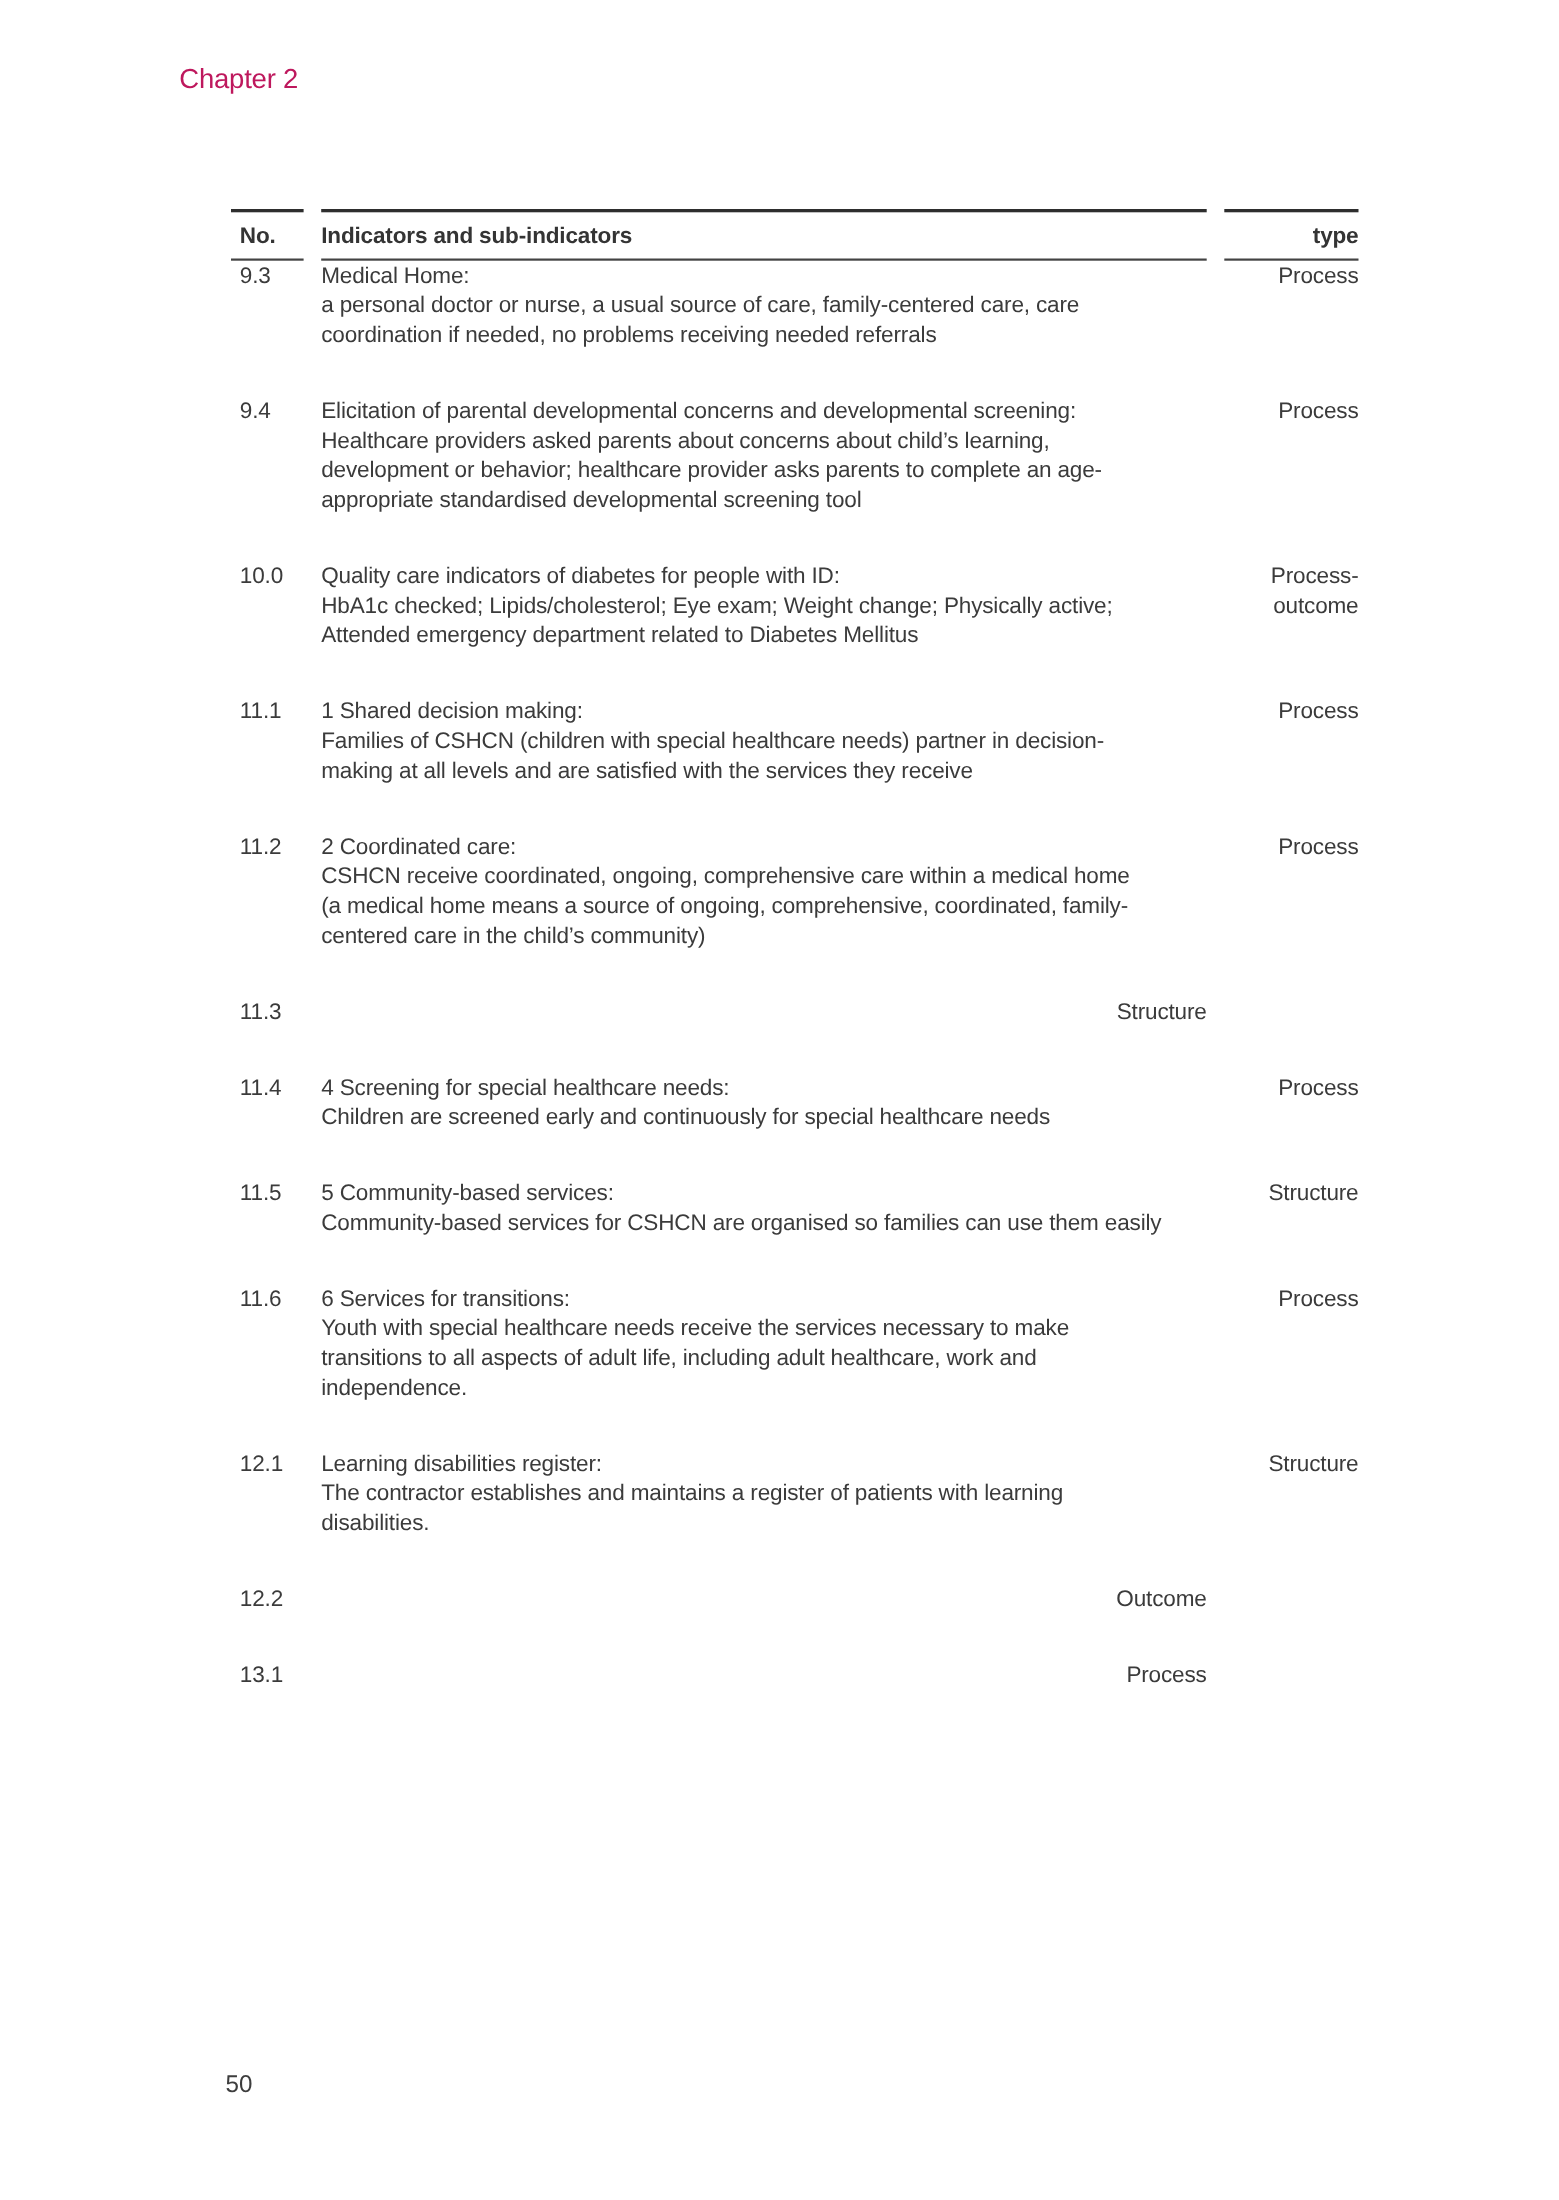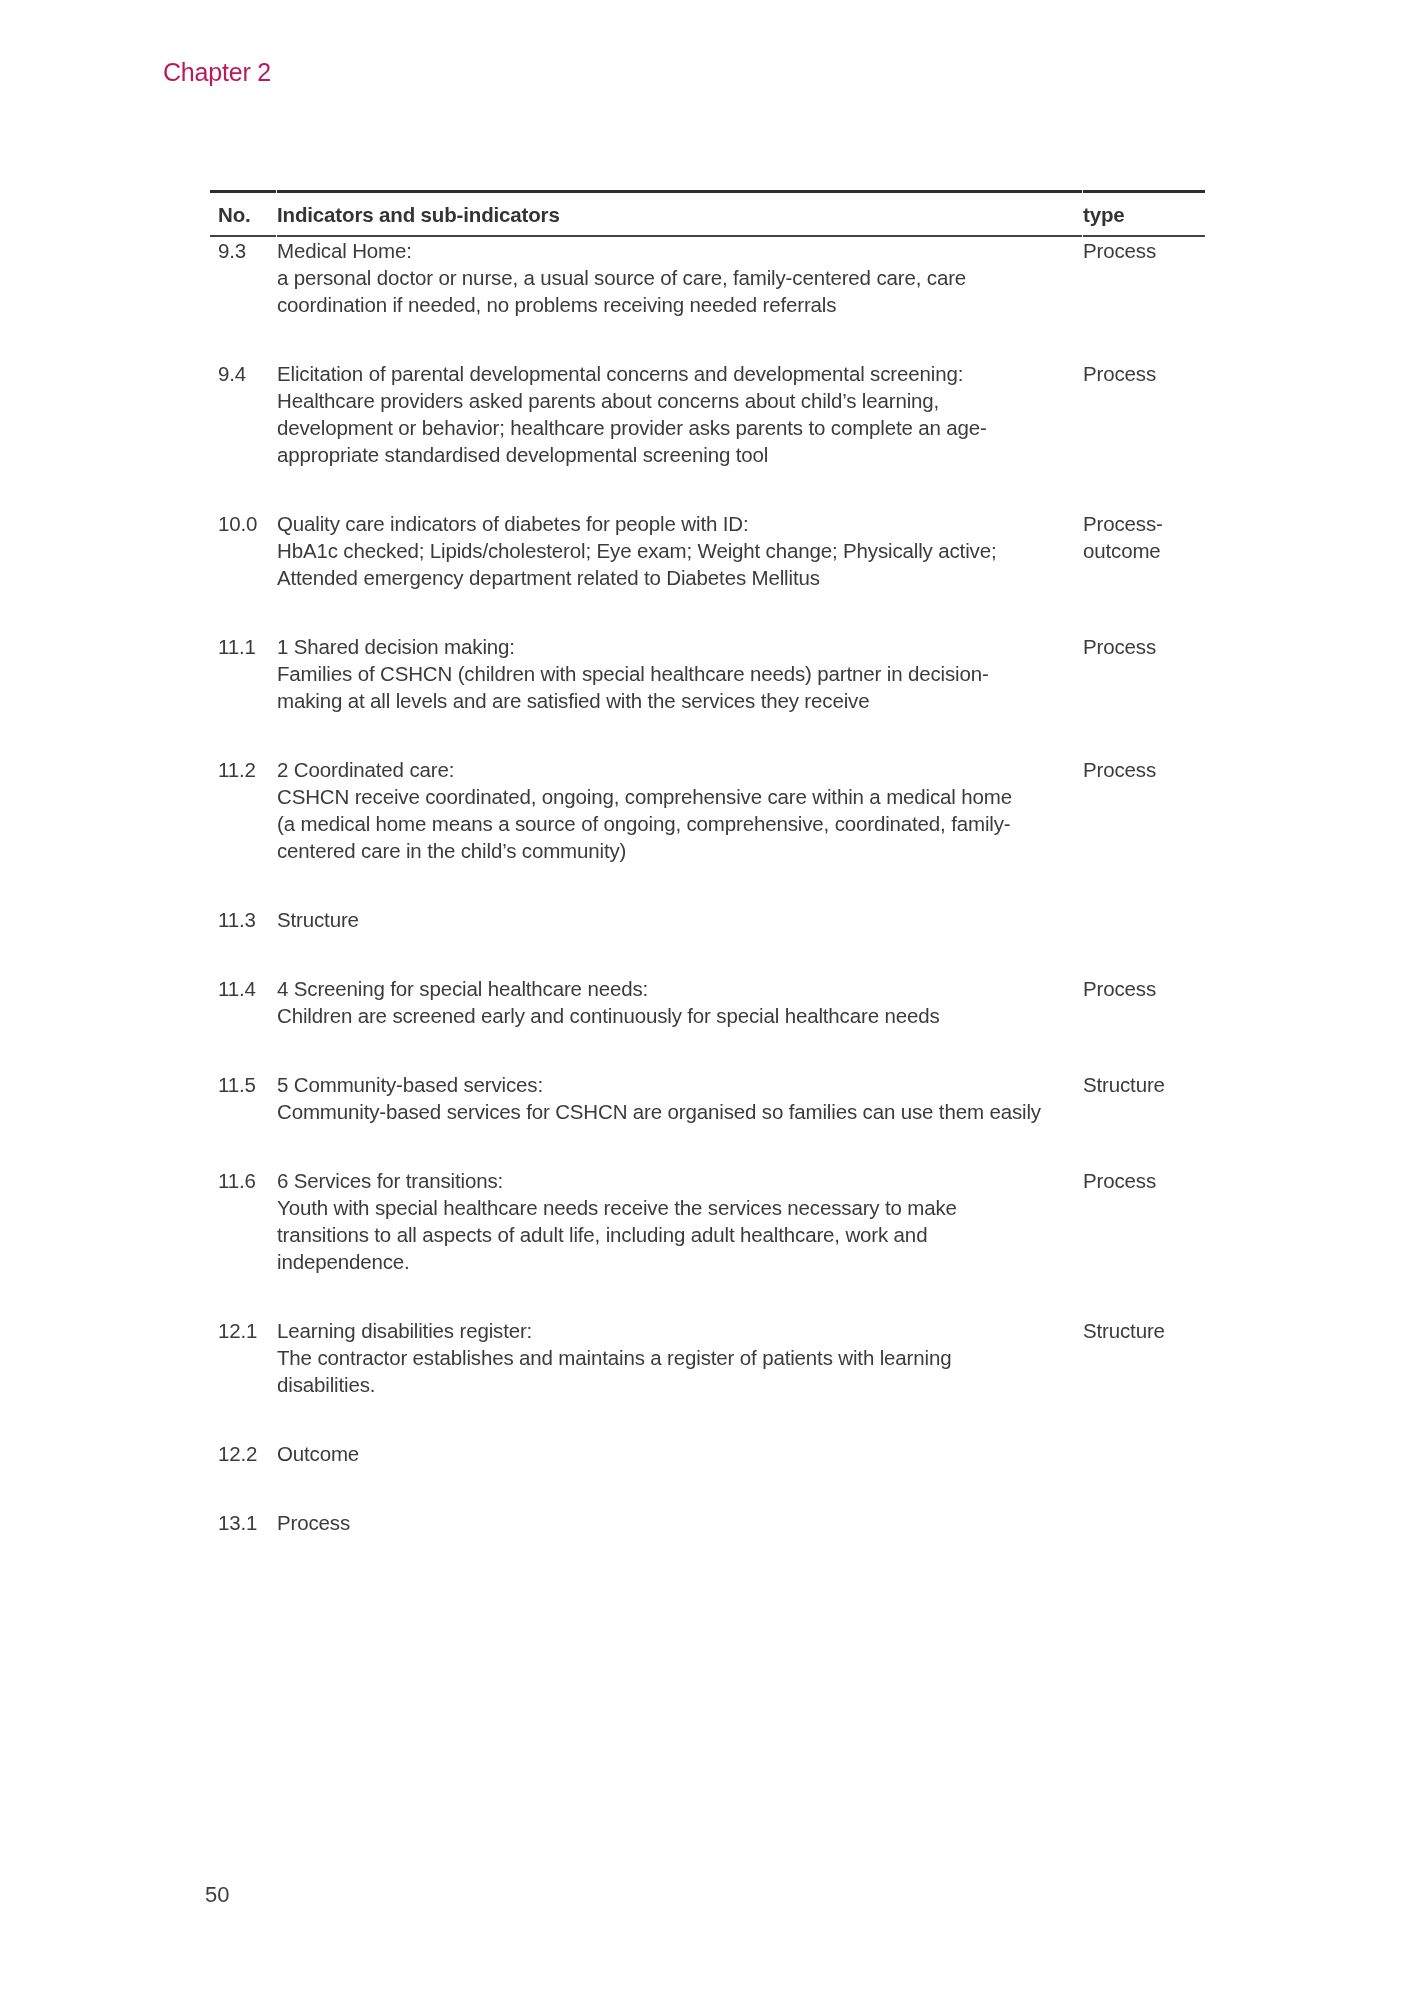--- a/index.html
+++ b/index.html
@@ -25,41 +25,41 @@
   }
   .indicators-table {
     position: absolute;
     left: 210px;
     top: 190px;
     width: 1003px;
   }
   .thead, .trow {
     display: grid;
     grid-template-columns: 66px 805px 122px;
-    column-gap: 1px;
+    column-gap: 16px;
   }
   .th {
     font-weight: bold;
     font-size: 21px;
     line-height: 27px;
     color: #343434;
     border-top: 3px solid #2e2e2e;
     border-bottom: 2px solid #434343;
     padding-top: 8px;
     padding-bottom: 7px;
     letter-spacing: -0.15px;
   }
   .cell {
     font-size: 20.5px;
     line-height: 27px;
     letter-spacing: -0.15px;
   }
   .no-col { padding-left: 8px; }
   .ind-col { white-space: pre; }
-  .type-col { text-align: left; white-space: pre-line; }
+  .type-col { text-align: right; white-space: pre-line; }
   .tbody { }
   .trow + .trow { margin-top: 42px; }
   .page-number {
     position: absolute;
     left: 205px;
     top: 1882px;
     font-size: 22px;
     color: #3d3d3d;
   }
 </style>

